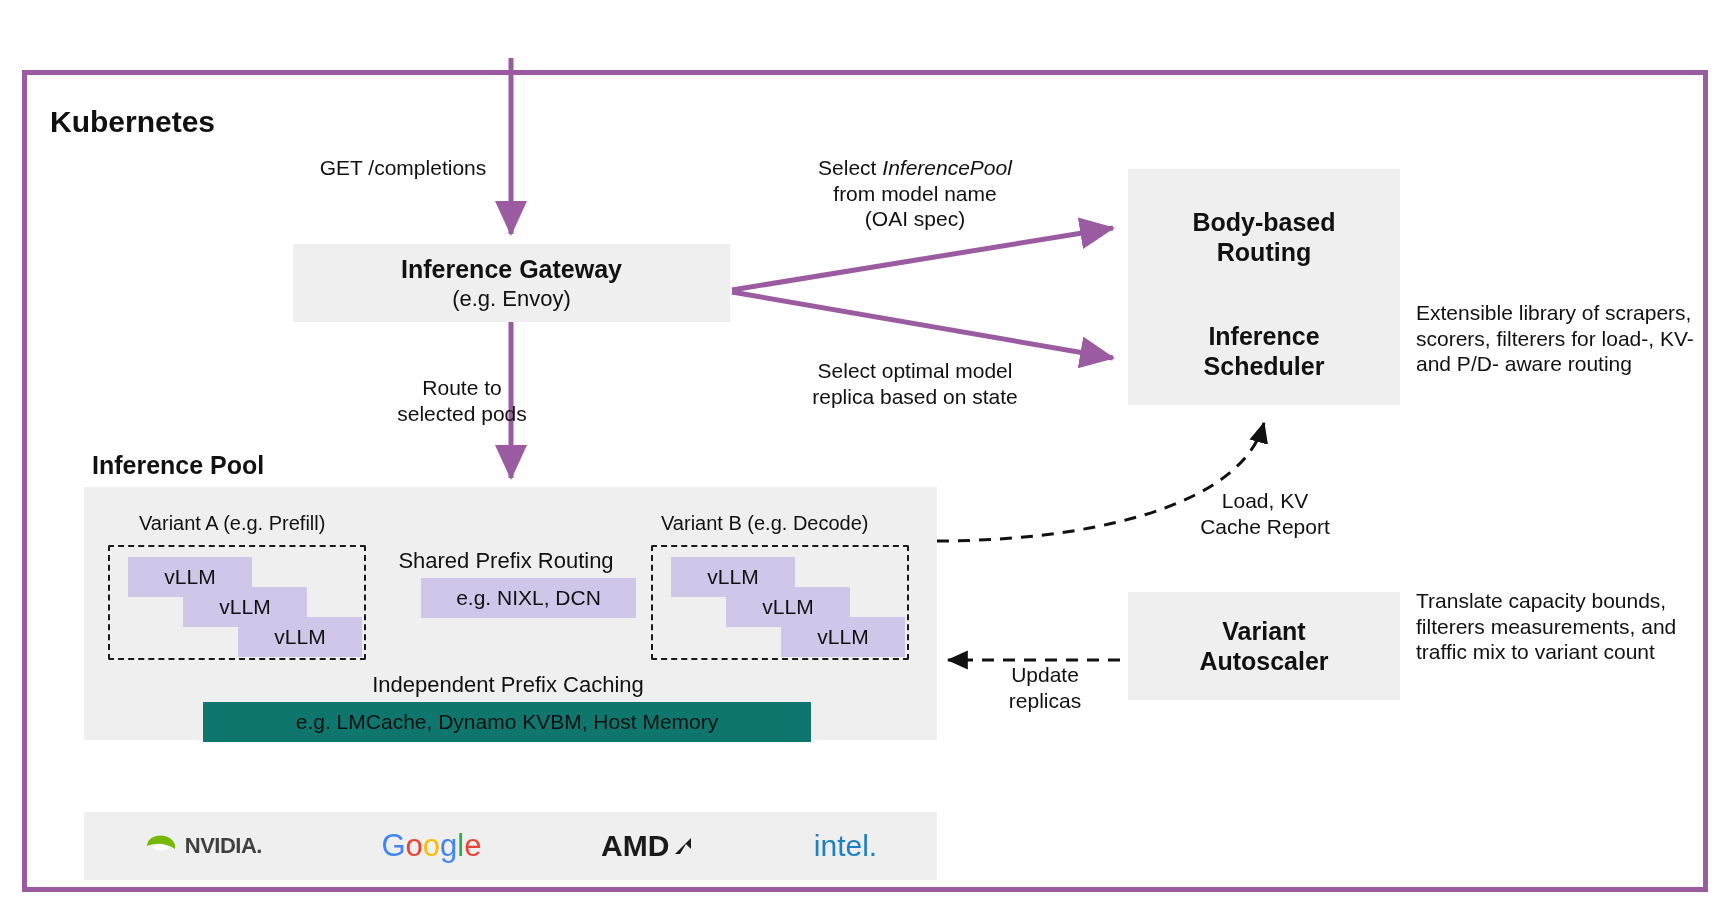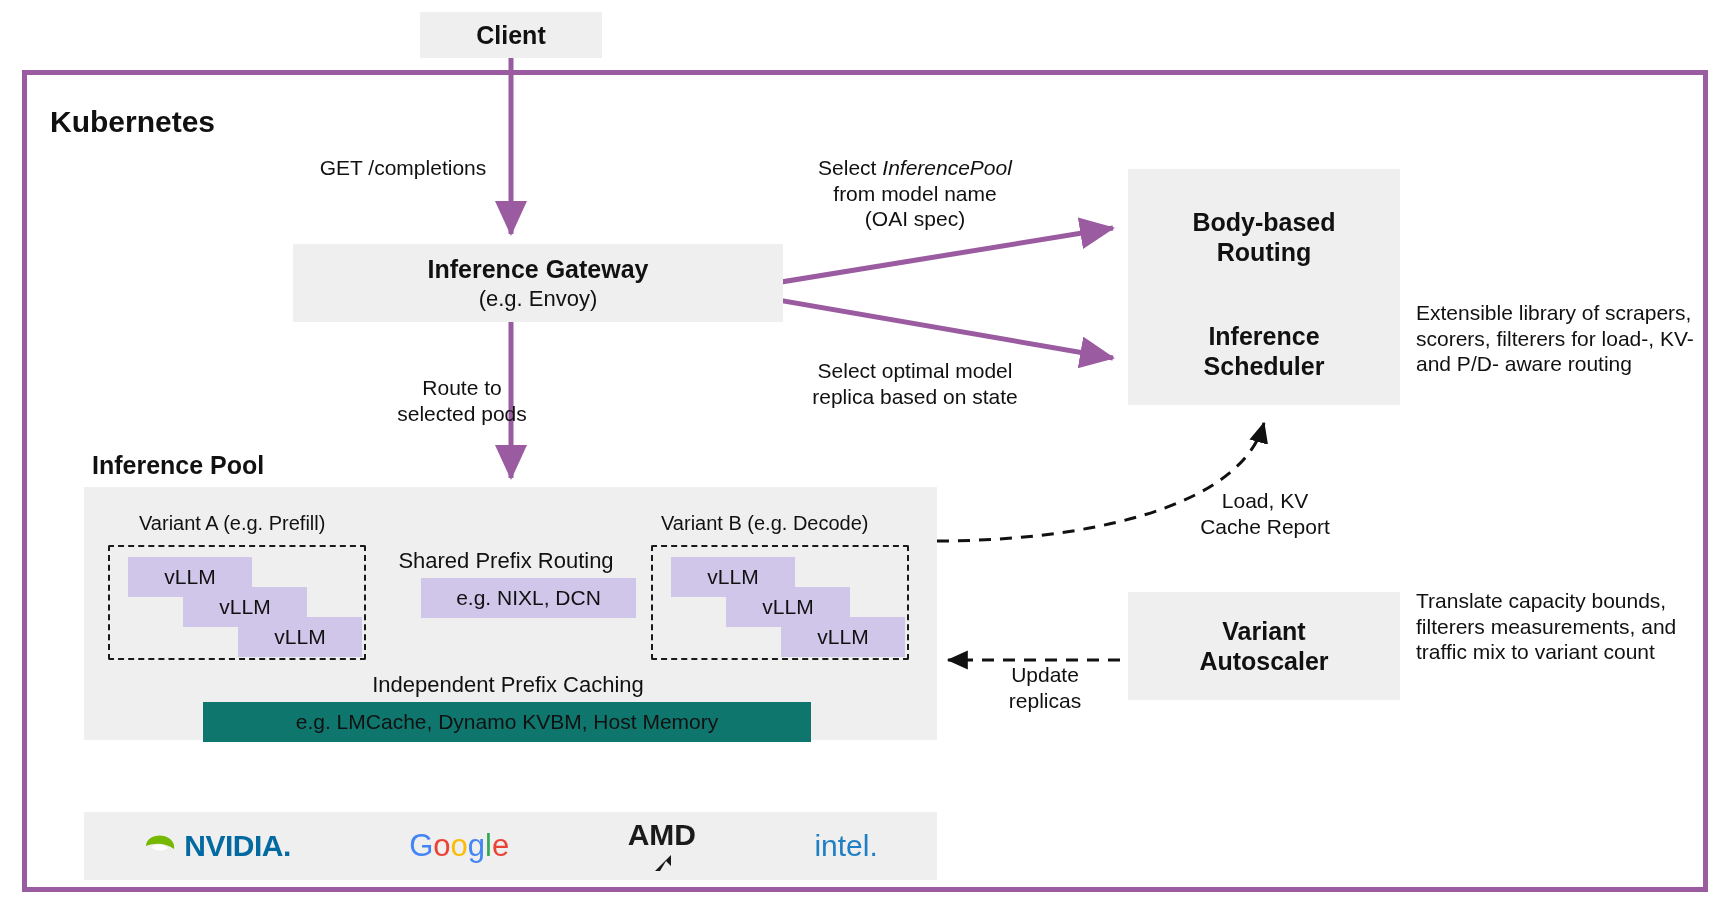--- a/index.html
+++ b/index.html
@@ -33,21 +33,21 @@
     text-align: center;
   }
   .title-bold {
     font-weight: bold;
   }
   .client-box {
     left: 420px; top: 12px; width: 182px; height: 46px;
     font-size: 25px;
   }
   .gateway-box {
-    left: 293px; top: 244px; width: 490px; height: 78px;
+    left: 293px; top: 244px; width: 437px; height: 78px;
   }
   .gateway-box .l1 { font-size: 25px; font-weight: bold; }
   .gateway-box .l2 { font-size: 22px; font-weight: normal; margin-top: 2px;}
 
   .bbr-box {
     left: 1128px; top: 169px; width: 272px; height: 136px;
     font-size: 25px; line-height: 1.2;
   }
   .sched-box {
     left: 1128px; top: 297px; width: 272px; height: 108px;
@@ -125,29 +125,29 @@
   
   .nodes-label {
     left: 92px; top: 779px; font-size: 32px; font-weight: bold; margin-top: 41px;
   }
   .nodes-box {
     left: 84px; top: 812px; width: 853px; height: 68px;
     background: #efefef;
     display: flex; align-items: center; justify-content: space-around;
   }
   .logo { display: flex; align-items: center; font-weight: bold; }
-  .logo-nvidia { font-size: 30px; letter-spacing: -0.5px; color: #0369a1; }
+  .logo-nvidia { font-size: 22px; letter-spacing: -0.5px; color: #404040; }
   .logo-google { font-size: 31px; font-weight: normal; }
   .logo-google span:nth-child(1){color:#4285F4;}
   .logo-google span:nth-child(2){color:#EA4335;}
   .logo-google span:nth-child(3){color:#FBBC05;}
   .logo-google span:nth-child(4){color:#4285F4;}
   .logo-google span:nth-child(5){color:#34A853;}
   .logo-google span:nth-child(6){color:#EA4335;}
-  .logo-amd { font-size: 30px; color:#1a1a1a;flex-direction:column; }
+  .logo-amd { font-size: 30px; color:#1a1a1a; }
   .logo-intel { font-size: 30px; color:#1f7fc4; font-weight: normal; }
 
   
   .ann { position: absolute; font-size: 21px; line-height: 1.22; }
   .ann-get { left: 303px; top: 155px; width: 200px; text-align:center;}
   .ann-select-pool { left: 795px; top: 155px; width: 240px; text-align:center;}
   .ann-select-replica { left: 795px; top: 358px; width: 240px; text-align:center;}
   .ann-route { left: 372px; top: 375px; width: 180px; text-align:center;}
   .ann-load-kv { left: 1170px; top: 488px; width: 190px; text-align:center;}
   .ann-update { left: 975px; top: 662px; width: 140px; text-align:center;}
@@ -189,23 +189,20 @@
     <line x1="377" y1="598" x2="413" y2="598" stroke="#111111" stroke-width="3" marker-end="url(#arrowBlack)"></line>
     <line x1="610" y1="598" x2="645" y2="598" stroke="#111111" stroke-width="3" marker-end="url(#arrowBlack)"></line>
 
     <line x1="232" y1="667" x2="232" y2="700" stroke="#111111" stroke-width="3" marker-end="url(#arrowBlack)" marker-start="url(#arrowBlackStart)"></line>
     <line x1="777" y1="667" x2="777" y2="700" stroke="#111111" stroke-width="3" marker-end="url(#arrowBlack)" marker-start="url(#arrowBlackStart)"></line>
   </svg>
 
   <div class="abs k8s-frame"></div>
   <div class="abs k8s-label">Kubernetes</div>
 
-  <div class="abs greybox client-box title-bold">
-    <span>Client</span>
-  </div>
 
   <div class="abs greybox gateway-box">
     <span class="l1">Inference Gateway</span>
     <span class="l2">(e.g. Envoy)</span>
   </div>
 
   <div class="abs greybox bbr-box title-bold">
     <span>Body-based</span>
     <span>Routing</span>
   </div>

